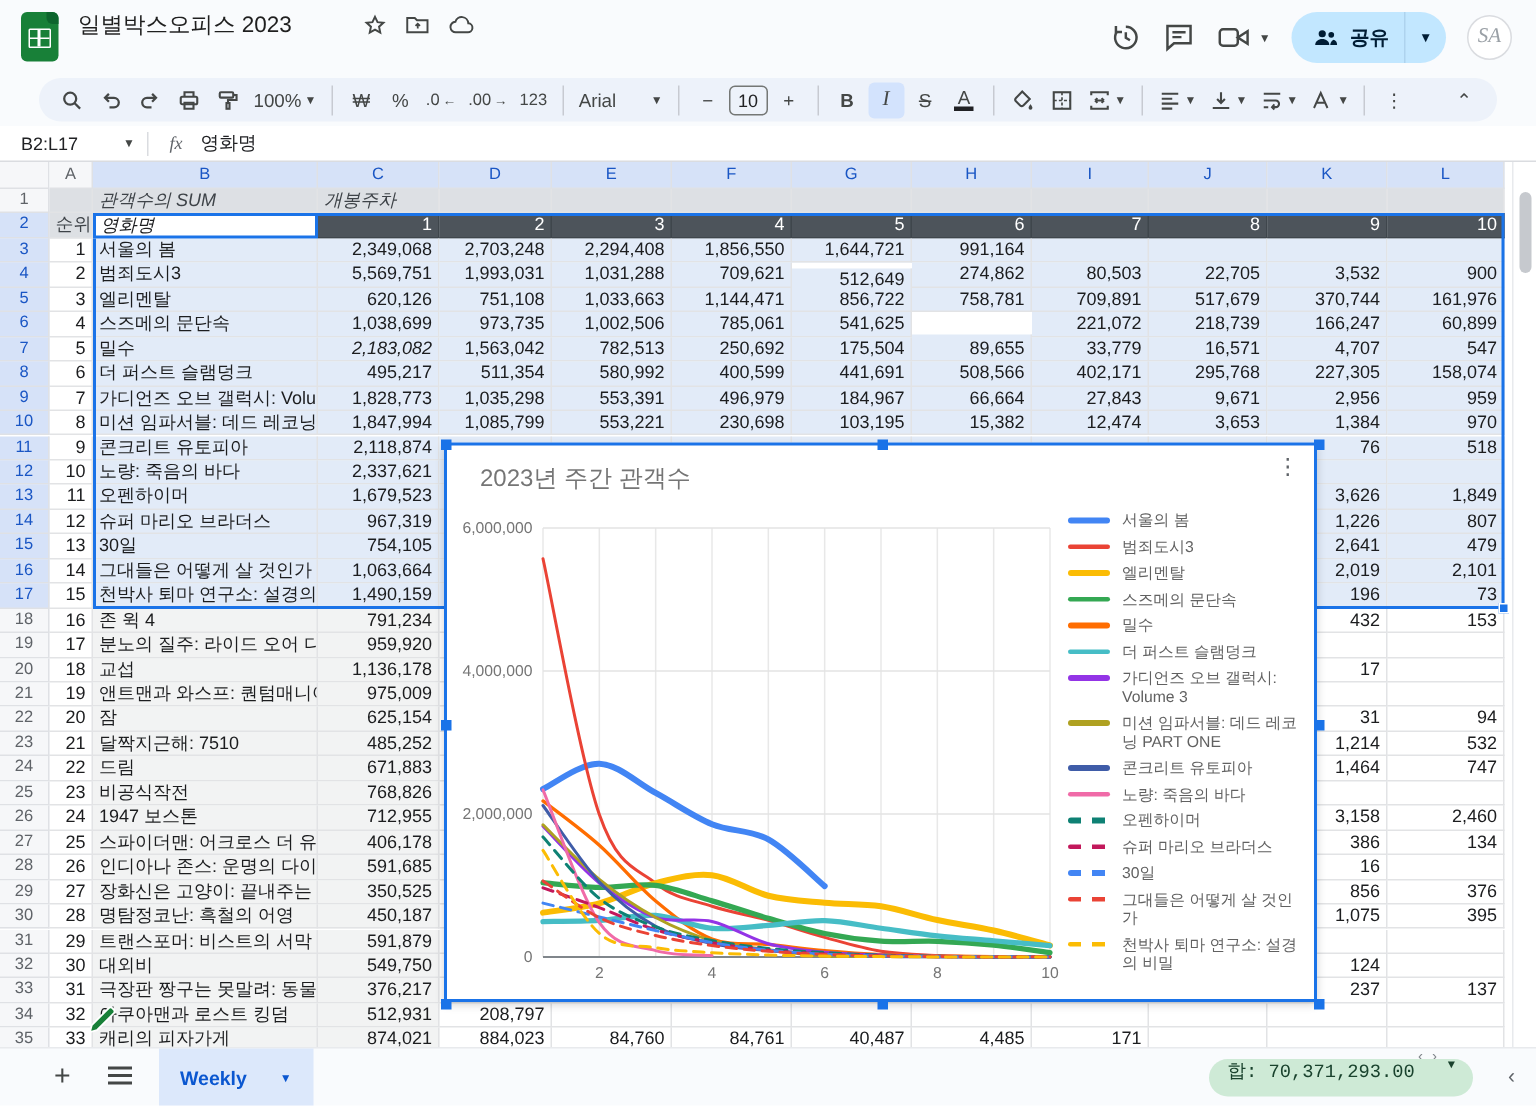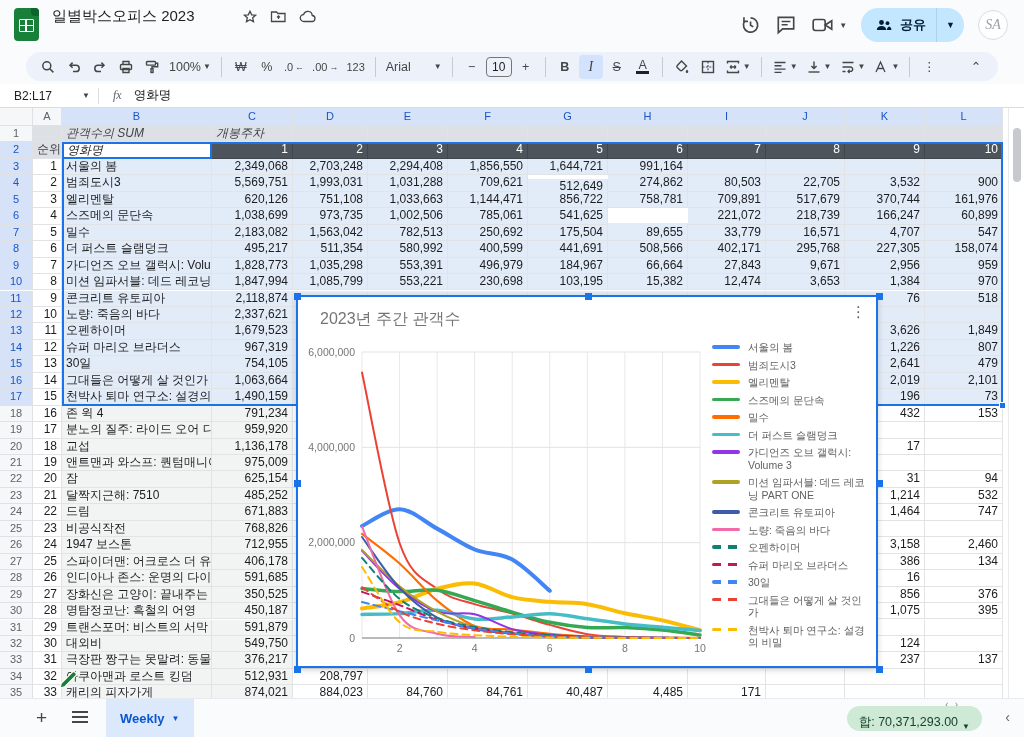--- a/index.html
+++ b/index.html
@@ -77,24 +77,24 @@
   .handle { position:absolute; width:7px; height:7px; background:#1a73e8; }
   
   #vscroll { position:absolute; right:0; top:108px; width:16px; height:590px; background:#fff; border-left:1px solid #e8eaed; }
   #vthumb { position:absolute; left:4px; top:20px; width:8px; height:54px; background:#c6c9ce; border-radius:4px; }
   
   #bottombar { position:absolute; left:0; top:698px; width:1024px; height:39px; background:#f9fbfd; border-top:1px solid #e8eaed; }
   #add-sheet { position:absolute; left:36px; top:8px; font-size:19px; color:#444746; }
   #all-sheets { position:absolute; left:72px; top:9px; color:#444746; }
   #all-sheets .bar { width:16px; height:2px; background:#444746; margin:3px 0; }
   #tab-active { position:absolute; left:106px; top:0; height:38px; background:#dce8fb; display:flex; align-items:center;
-    gap:7px; padding:0 14px; font-size:13px; font-weight:bold; color:#0b57d0; }
+    gap:22px; padding:0 14px; font-size:13px; font-weight:bold; color:#0b57d0; }
   #hscroll-arrows { position:absolute; right:60px; top:0px; font-size:10px; color:#80868b; letter-spacing:6px; }
   #sum-badge { position:absolute; right:42px; top:7px; height:25px; background:#ceead6; border-radius:13px;
-    display:flex; align-items:flex-end; gap:4px; padding:0 12px; font-size:12.5px; color:#19422d; }
+    display:flex; align-items:flex-start; gap:22px; padding:0 12px; font-size:12.5px; color:#19422d;font-family:Liberation Mono, monospace; }
   #panel-collapse { position:absolute; right:14px; top:10px; font-size:14px; color:#5f6368; }
   #pencil-marker { position:absolute; left:56px; top:560px; }
   svg.ic { display:block; }
 </style>
 </head>
 <body>
 
 <div id="topbar">
   <div id="logo">
       <div class="fold"></div>
@@ -364,21 +364,21 @@
     <div class="cell num selbg" style="left: 448px; top: 100.25px; width: 80px; height: 16.45px; line-height: 15.45px;">785,061</div>
     <div class="cell num selbg" style="left: 528px; top: 100.25px; width: 80px; height: 16.45px; line-height: 15.45px;">541,625</div>
     <div class="cell num selbg" style="left: 608px; top: 115px; width: 80px; height: 16.45px; line-height: 15.45px;">328,706</div>
     <div class="cell num selbg" style="left: 688px; top: 100.25px; width: 78px; height: 16.45px; line-height: 15.45px;">221,072</div>
     <div class="cell num selbg" style="left: 766px; top: 100.25px; width: 79px; height: 16.45px; line-height: 15.45px;">218,739</div>
     <div class="cell num selbg" style="left: 845px; top: 100.25px; width: 80px; height: 16.45px; line-height: 15.45px;">166,247</div>
     <div class="cell num selbg" style="left: 925px; top: 100.25px; width: 78px; height: 16.45px; line-height: 15.45px;">60,899</div>
     <div class="ghdr hl" style="left: 0px; top: 116.7px; width: 33px; height: 16.45px; line-height: 15.45px;">7</div>
     <div class="cell num" style="left: 33px; top: 116.7px; width: 29px; height: 16.45px; line-height: 15.45px;">5</div>
     <div class="cell selbg" style="left: 62px; top: 116.7px; width: 150px; height: 16.45px; line-height: 15.45px;">밀수</div>
-    <div class="cell num selbg" style="left: 212px; top: 116.7px; width: 81px; height: 16.45px; line-height: 15.45px;">2,183,082</div>
+    <div class="cell num selbg" style="left: 212px; top: 116.7px; width: 81px; height: 16.45px; line-height: 15.45px; font-style: italic;">2,183,082</div>
     <div class="cell num selbg" style="left: 293px; top: 116.7px; width: 75px; height: 16.45px; line-height: 15.45px;">1,563,042</div>
     <div class="cell num selbg" style="left: 368px; top: 116.7px; width: 80px; height: 16.45px; line-height: 15.45px;">782,513</div>
     <div class="cell num selbg" style="left: 448px; top: 116.7px; width: 80px; height: 16.45px; line-height: 15.45px;">250,692</div>
     <div class="cell num selbg" style="left: 528px; top: 116.7px; width: 80px; height: 16.45px; line-height: 15.45px;">175,504</div>
     <div class="cell num selbg" style="left: 608px; top: 116.7px; width: 80px; height: 16.45px; line-height: 15.45px;">89,655</div>
     <div class="cell num selbg" style="left: 688px; top: 116.7px; width: 78px; height: 16.45px; line-height: 15.45px;">33,779</div>
     <div class="cell num selbg" style="left: 766px; top: 116.7px; width: 79px; height: 16.45px; line-height: 15.45px;">16,571</div>
     <div class="cell num selbg" style="left: 845px; top: 116.7px; width: 80px; height: 16.45px; line-height: 15.45px;">4,707</div>
     <div class="cell num selbg" style="left: 925px; top: 116.7px; width: 78px; height: 16.45px; line-height: 15.45px;">547</div>
     <div class="ghdr hl" style="left: 0px; top: 133.15px; width: 33px; height: 16.45px; line-height: 15.45px;">8</div>

